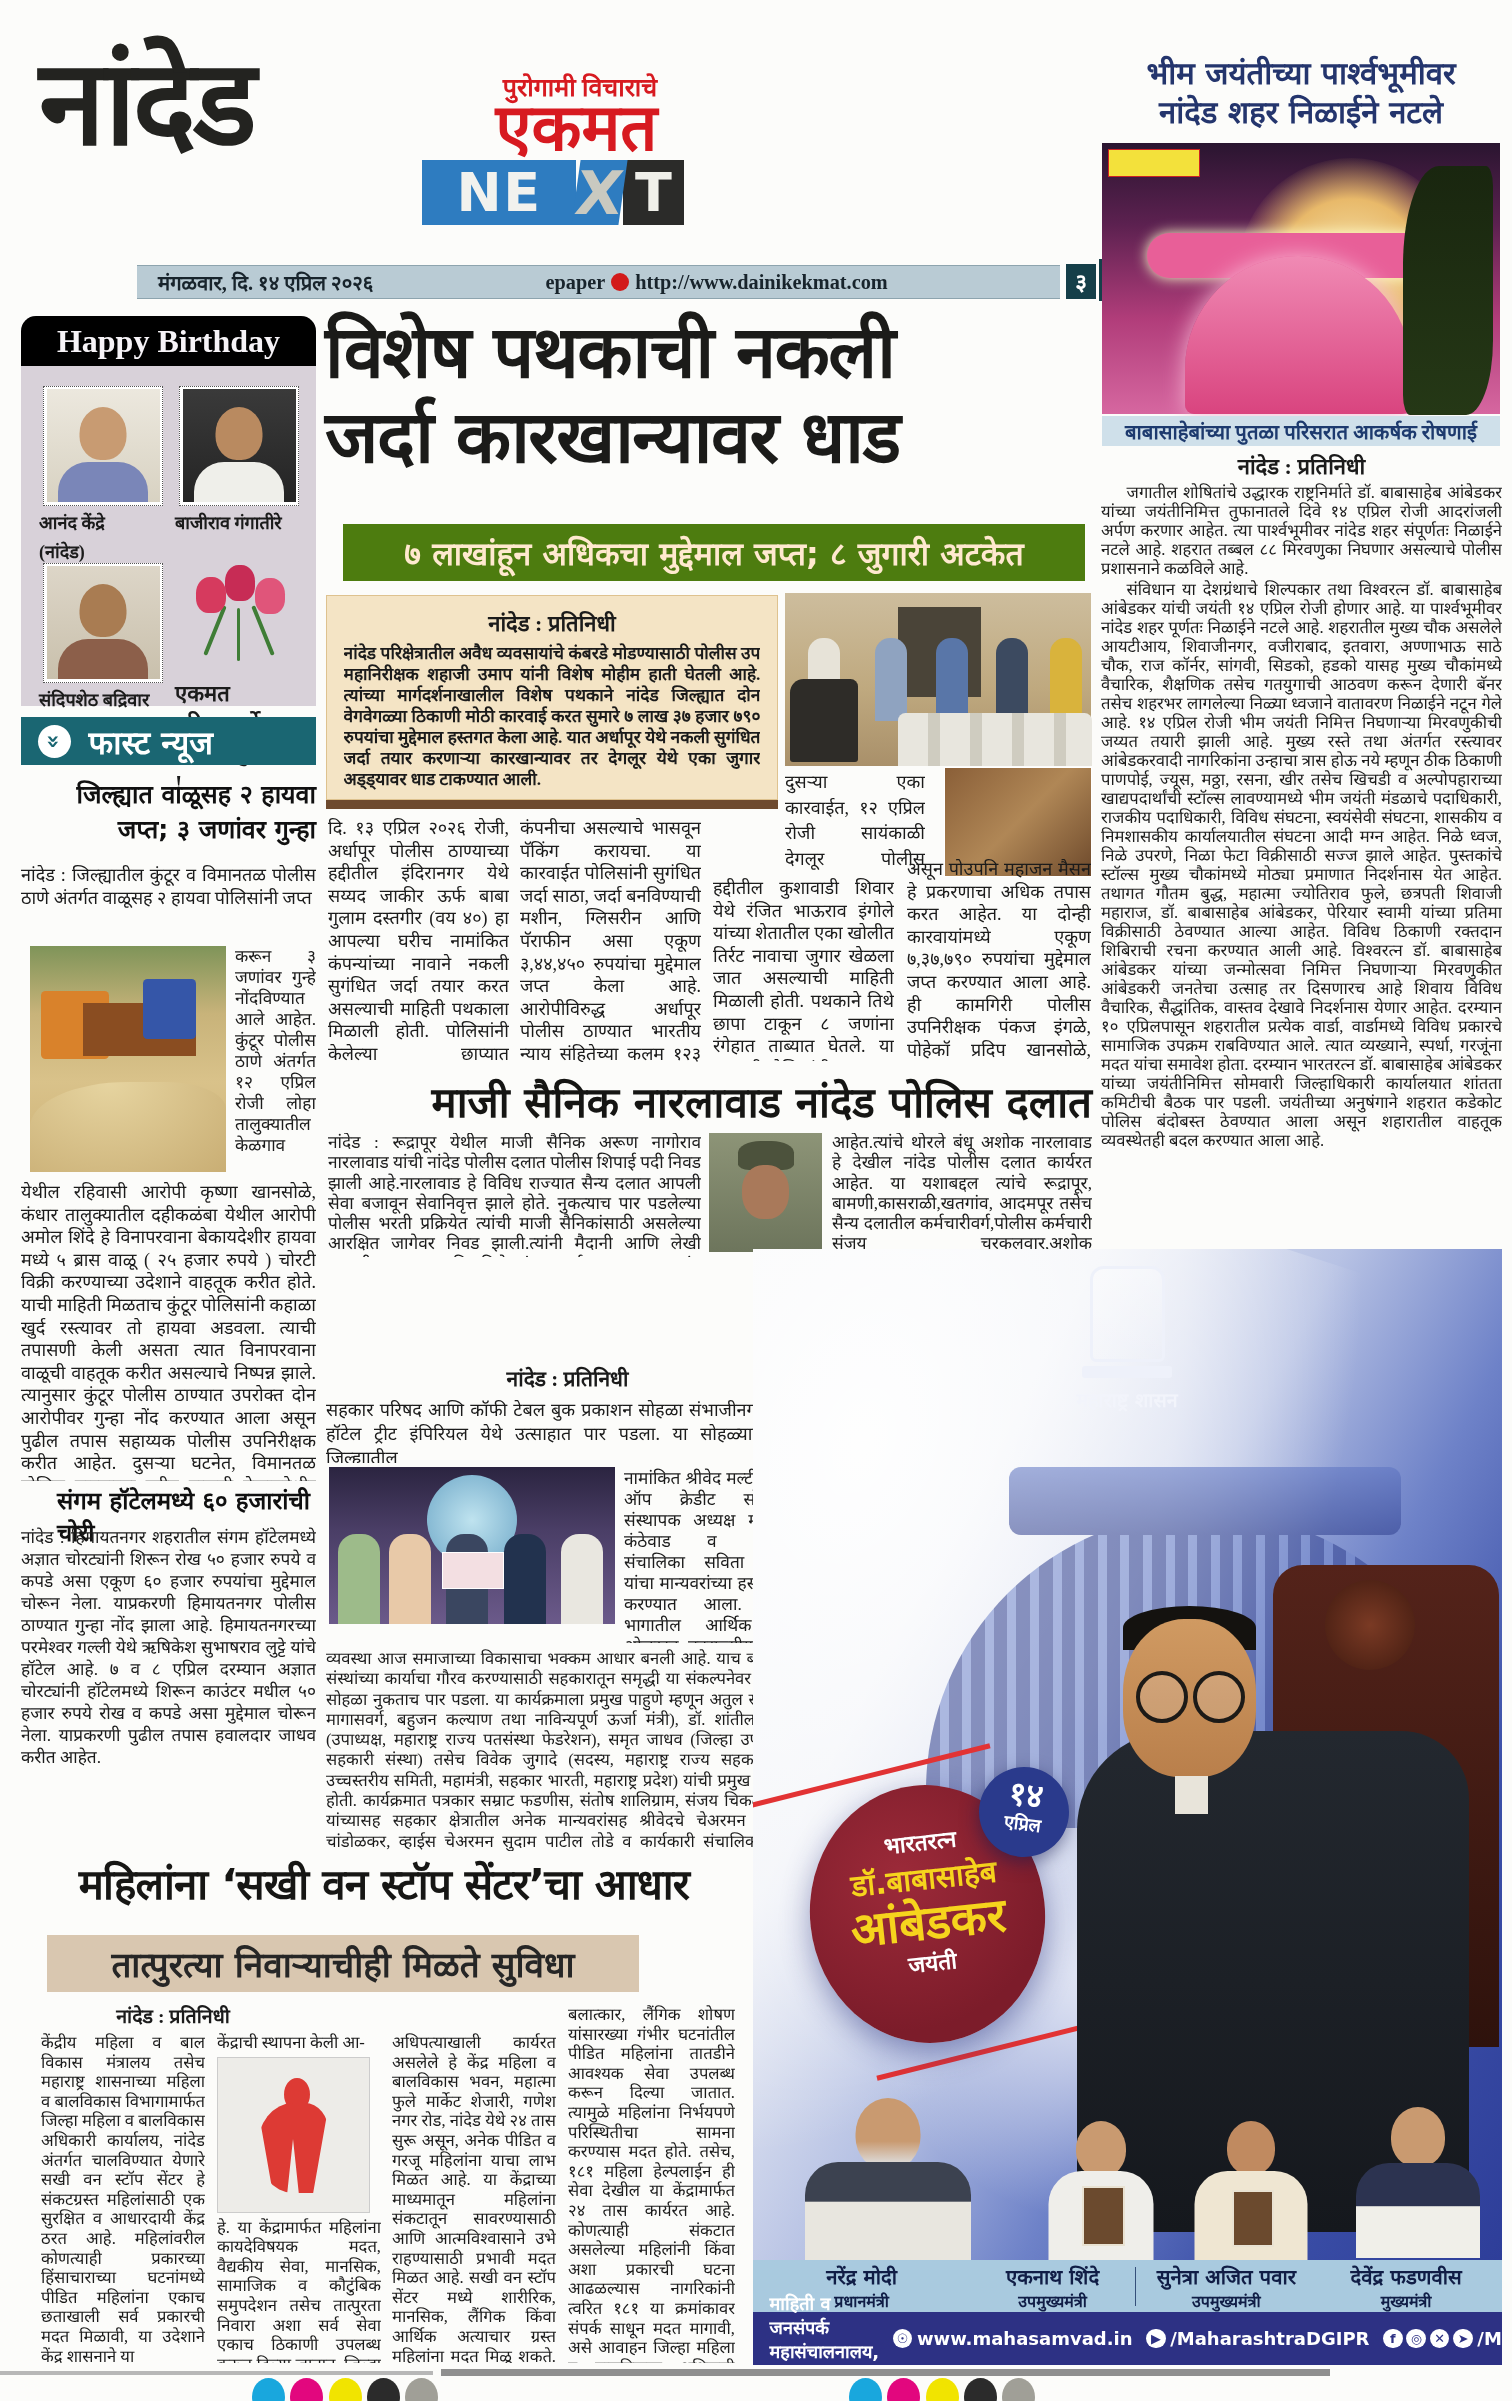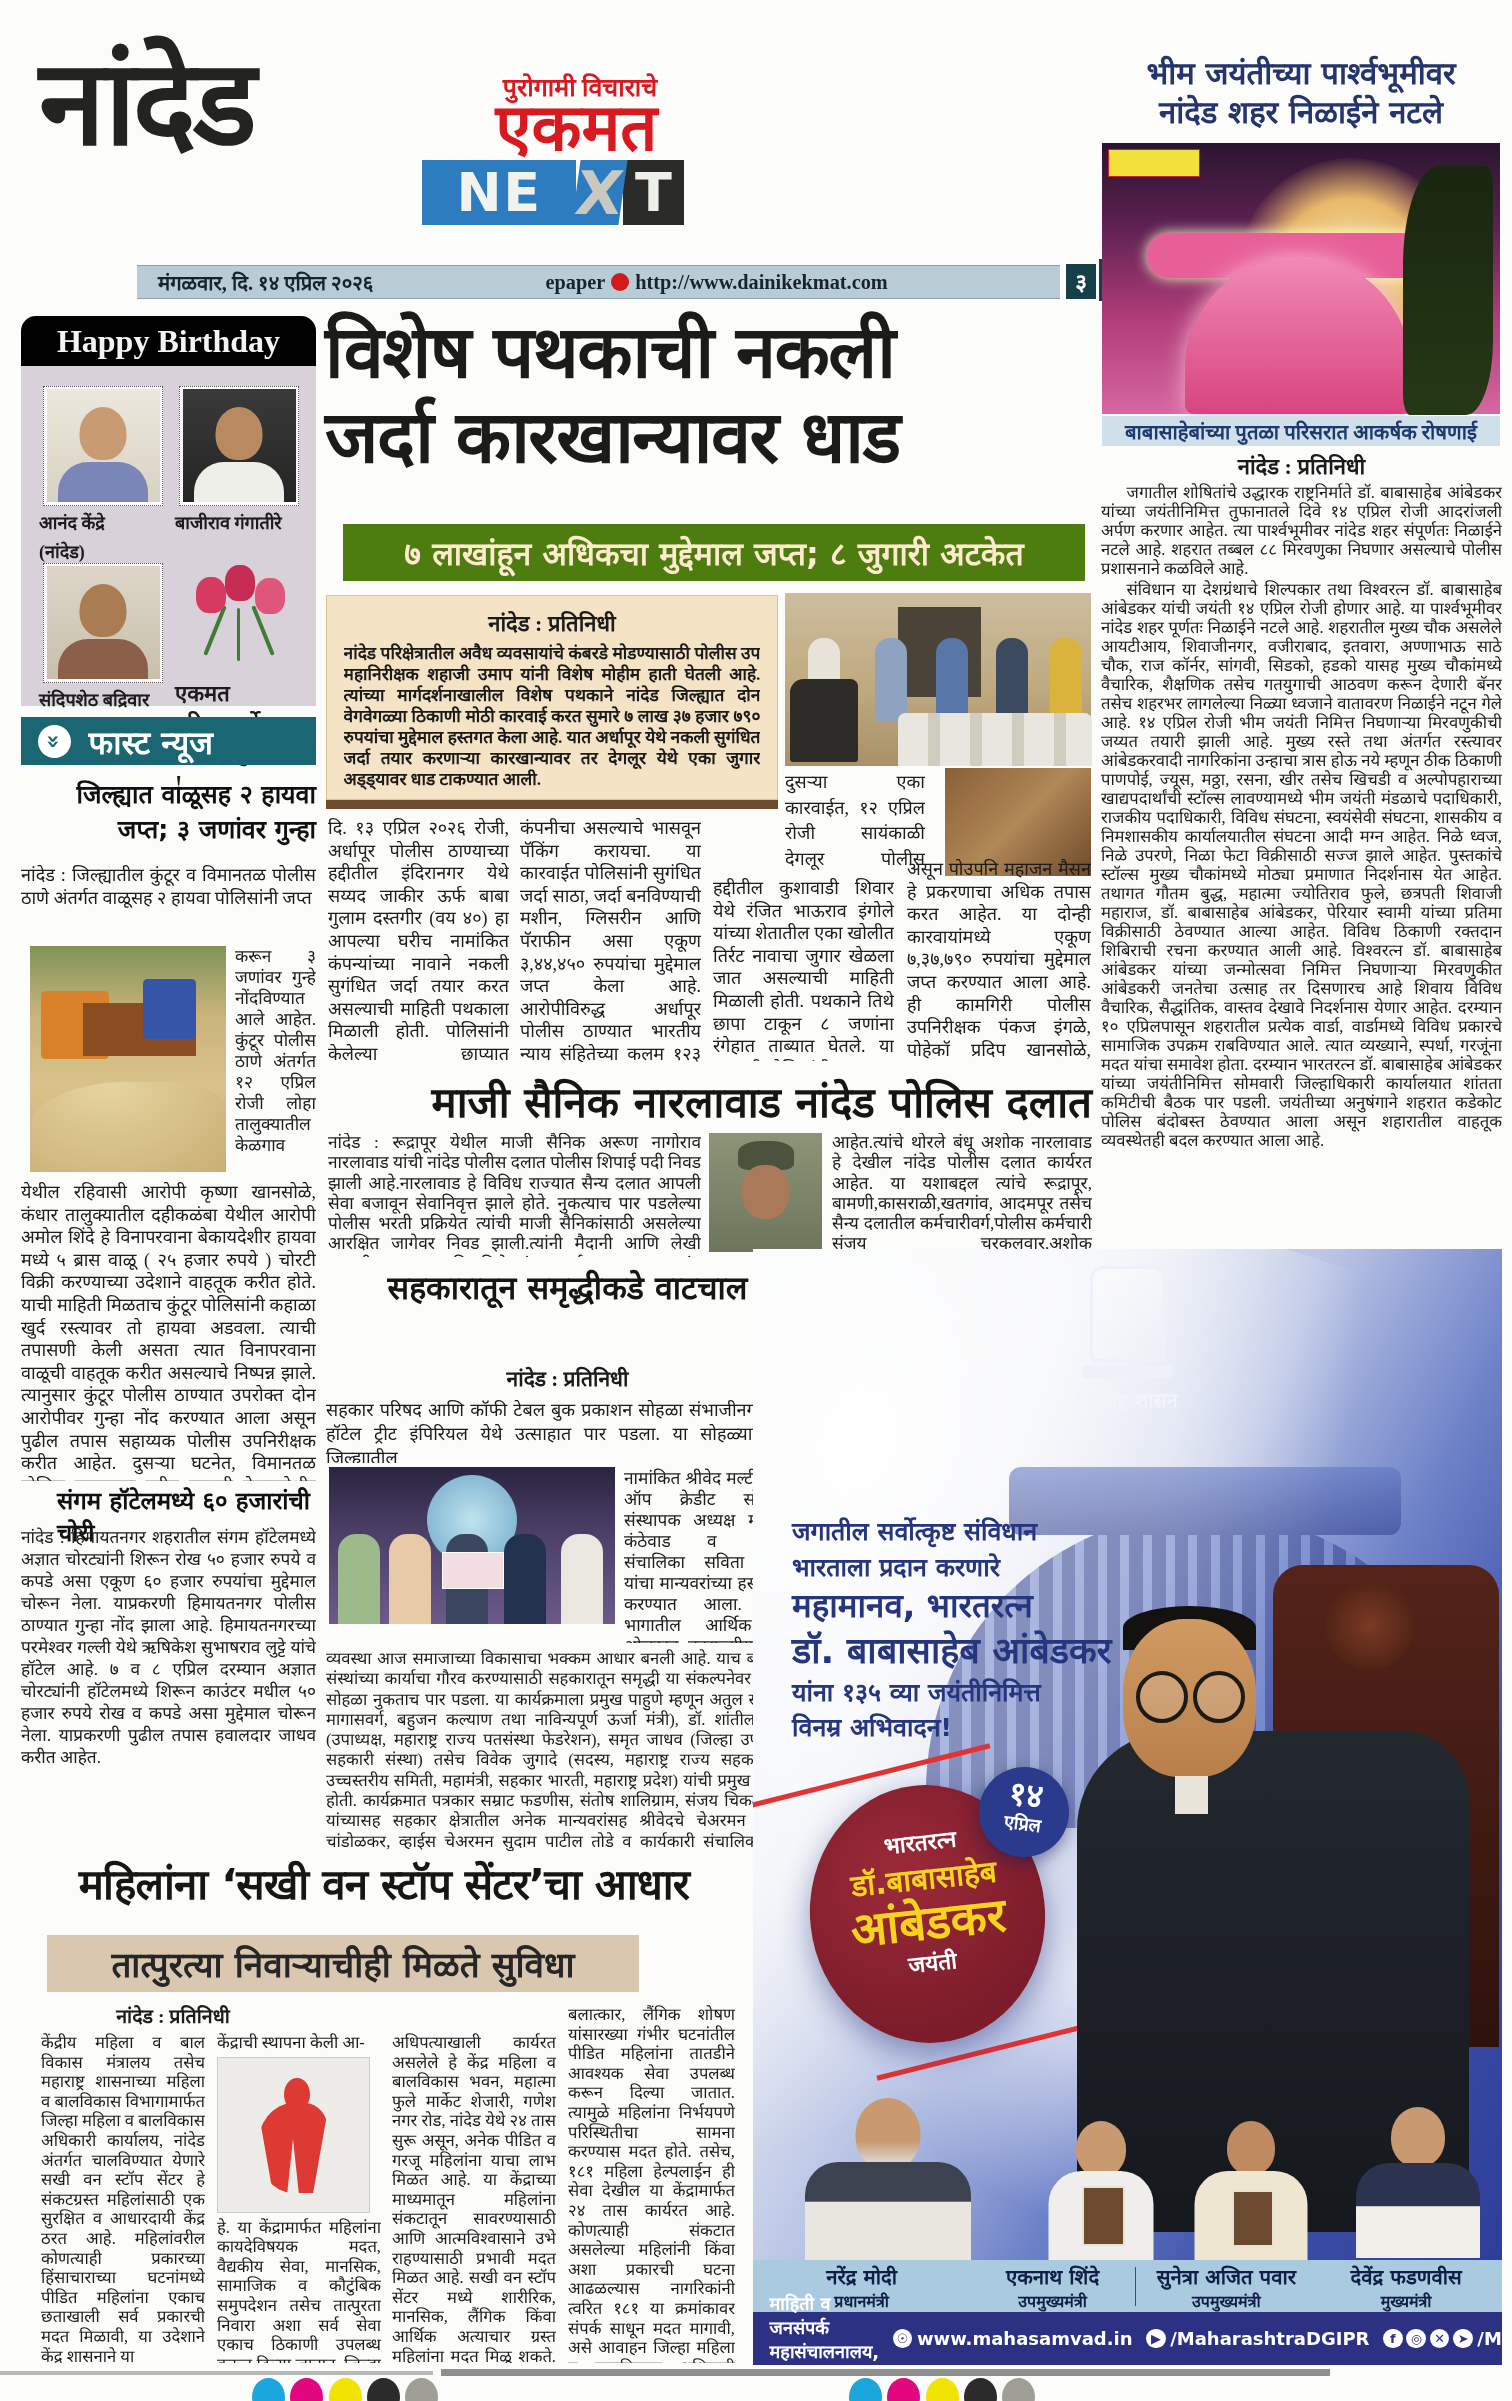--- a/index.html
+++ b/index.html
@@ -372,21 +372,20 @@
 
 <div class="abs" id="so-headline">माजी सैनिक नारलावाड नांदेड पोलिस दलात</div>
 <div class="abs jt ovh" id="so-left">नांदेड : रूद्रापूर येथील माजी सैनिक अरूण नागोराव नारलावाड यांची नांदेड पोलीस दलात पोलीस शिपाई पदी निवड झाली आहे.नारलावाड हे विविध राज्यात सैन्य दलात आपली सेवा बजावून सेवानिवृत्त झाले होते. नुकत्याच पार पडलेल्या पोलीस भरती प्रक्रियेत त्यांची माजी सैनिकांसाठी असलेल्या आरक्षित जागेवर निवड झाली.त्यांनी मैदानी आणि लेखी चाचणीत ११३ गुण मिळविले. मंजुळाबाई हायस्कूल खतगांव येथील ते माजी विद्यार्थी</div>
 <div class="abs" id="so-photo">
   <div id="sop-cap"></div>
   <div id="sop-face"></div>
 </div>
 <div class="abs jt ovh" id="so-right">आहेत.त्यांचे थोरले बंधू अशोक नारलावाड हे देखील नांदेड पोलीस दलात कार्यरत आहेत. या यशाबद्दल त्यांचे रूद्रापूर, बामणी,कासराळी,खतगांव, आदमपूर तसेच सैन्य दलातील कर्मचारीवर्ग,पोलीस कर्मचारी संजय चरकुलवार,अशोक नारलावाड,वनरक्षक सहदेव दोसलवार आदीसह अनेकांनी अभिनंदन केले.</div>
 
 <div class="abs" id="sa-headline">
-  <div>सहकारातून समृद्धीकडे वाटचाल</div>
 </div>
 <div class="abs" id="sa-byline">नांदेड : प्रतिनिधी</div>
 <div class="abs jt ovh" id="sa-intro">सहकार परिषद आणि कॉफी टेबल बुक प्रकाशन सोहळा  संभाजीनगर येथील हॉटेल ट्रीट इंपिरियल येथे उत्साहात पार पडला. या सोहळ्यात नांदेड जिल्ह्यातील</div>
 <div class="abs" id="sa-photo">
   <div class="sap" id="sap-disc"></div>
   <div class="sap sap-man" style="left:9px;background:#9dbb8a;"></div>
   <div class="sap sap-man" style="left:60px;background:#e8c9a8;"></div>
   <div class="sap sap-man" style="left:117px;background:#3a4660;"></div>
   <div class="sap sap-man" style="left:175px;background:#22324e;"></div>
   <div class="sap sap-man" style="left:232px;background:#e9e7e0;"></div>
@@ -420,28 +419,20 @@
   <div class="adp" id="ad-swoosh1"></div>
   <div class="adp" id="ad-swoosh2"></div>
   <div class="adp" id="ad-parl">
     <div id="ad-parl-disc"></div>
     <div id="ad-parl-top"></div>
   </div>
   <div class="adp" id="ad-emblem">
     <div id="ad-emblem-shape"></div>
     <div id="ad-emblem-base"></div>
     <div id="ad-govt">महाराष्ट्र शासन</div>
-  </div>
-  <div class="adp" id="ad-lines">
-    <div class="ad-l">जगातील सर्वोत्कृष्ट संविधान</div>
-    <div class="ad-l">भारताला प्रदान करणारे</div>
-    <div class="ad-lbig">महामानव, भारतरत्न</div>
-    <div class="ad-lbigger">डॉ. बाबासाहेब आंबेडकर</div>
-    <div class="ad-l">यांना १३५ व्या जयंतीनिमित्त</div>
-    <div class="ad-l">विनम्र अभिवादन!</div>
   </div>
   <div class="ad-redline" id="ad-rl1"></div>
   <div class="ad-redline" id="ad-rl2"></div>
   <div class="adp" id="ad-ribbon">
     <div id="ad-r1">भारतरत्न</div>
     <div id="ad-r2">डॉ.बाबासाहेब</div>
     <div id="ad-r3">आंबेडकर</div>
     <div id="ad-r4">जयंती</div>
   </div>
   <div class="adp" id="ad-date">

